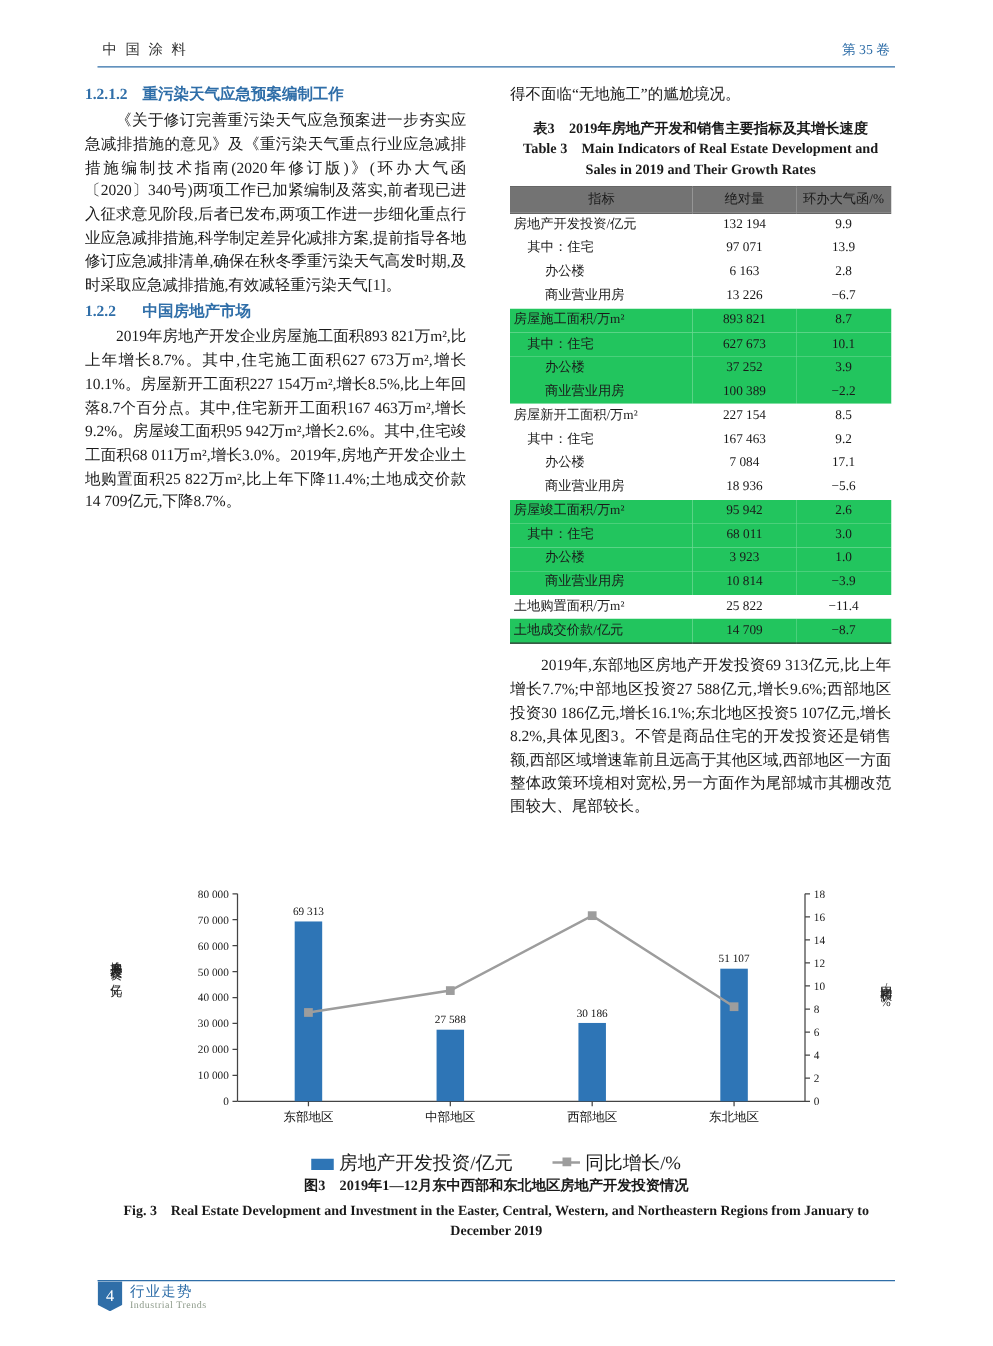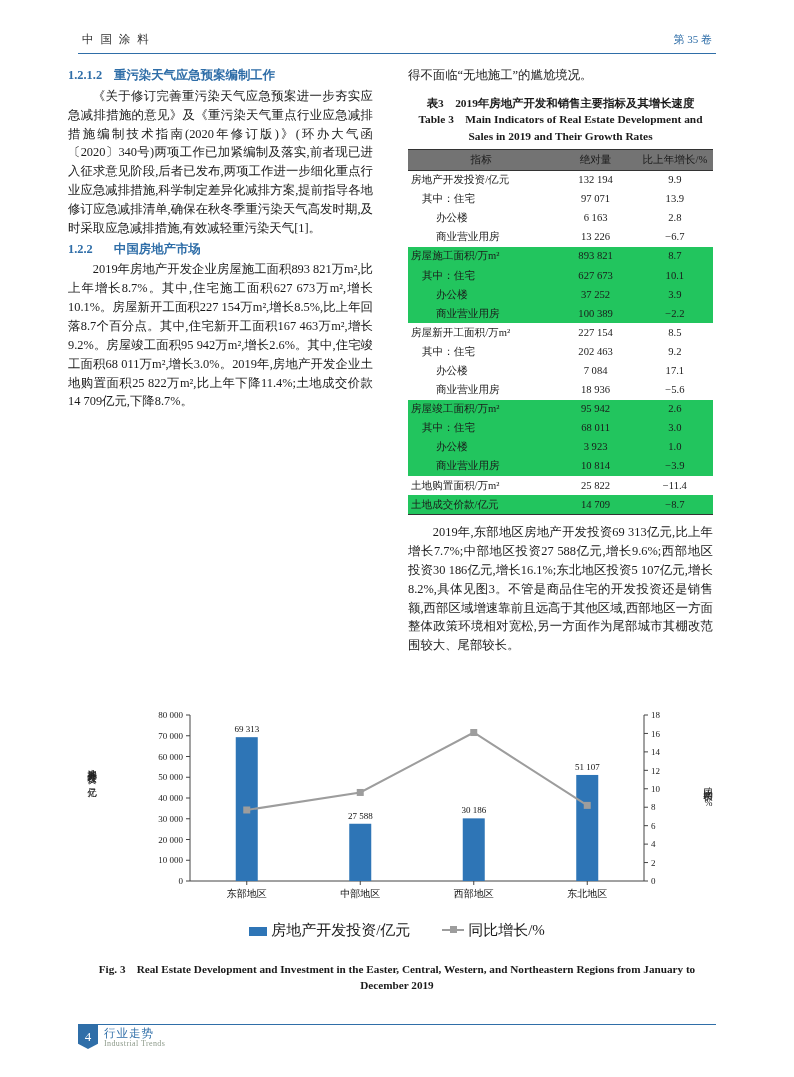--- a/index.html
+++ b/index.html
@@ -140,21 +140,21 @@
     <div class="tbl-cap">
       <span class="cn">表3　2019年房地产开发和销售主要指标及其增长速度</span>
       <span class="en">Table 3　Main Indicators of Real Estate Development and Sales in 2019 and Their Growth Rates</span>
     </div>
 
     <table class="t3">
       <thead>
         <tr>
           <th>指标</th>
           <th>绝对量</th>
-          <th>比上年增长/%</th>
+          <th>环办大气函/%</th>
         </tr>
       </thead>
       <tbody id="tbody3">
           <tr class="">
             <td class="c1">房地产开发投资/亿元</td>
             <td class="c2">132 194</td>
             <td class="c3">9.9</td>
           </tr>
           <tr class="">
             <td class="c1 ind1">其中：住宅</td>
@@ -191,21 +191,21 @@
             <td class="c2">100 389</td>
             <td class="c3">−2.2</td>
           </tr>
           <tr class="">
             <td class="c1">房屋新开工面积/万m²</td>
             <td class="c2">227 154</td>
             <td class="c3">8.5</td>
           </tr>
           <tr class="">
             <td class="c1 ind1">其中：住宅</td>
-            <td class="c2">202 463</td>
+            <td class="c2">167 463</td>
             <td class="c3">9.2</td>
           </tr>
           <tr class="">
             <td class="c1 ind2">办公楼</td>
             <td class="c2">7 084</td>
             <td class="c3">17.1</td>
           </tr>
           <tr class="">
             <td class="c1 ind2">商业营业用房</td>
             <td class="c2">18 936</td>
@@ -313,20 +313,21 @@
           <rect x="165.25" y="103.48888888888888" width="7" height="7" fill="#9d9d9d"></rect>
           <rect x="278.75" y="85.96666666666667" width="7" height="7" fill="#9d9d9d"></rect>
           <rect x="392.25" y="26.02222222222221" width="7" height="7" fill="#9d9d9d"></rect>
           <rect x="505.75" y="98.8777777777778" width="7" height="7" fill="#9d9d9d"></rect>
         </svg>
     </div>
     <div class="legend">
       <span class="item"><span class="sw"></span><span>房地产开发投资/亿元</span></span>
       <span class="item"><span class="ln"></span><span>同比增长/%</span></span>
     </div>
+    <div class="fig-cap">图3　2019年1—12月东中西部和东北地区房地产开发投资情况</div>
     <div class="fig-cap-en">Fig. 3　Real Estate Development and Investment in the Easter, Central, Western, and Northeastern Regions from January to December 2019</div>
   </div>
 
   <div class="f-rule"></div>
   <div class="footer">
     <div class="f-mark">4</div>
     <div class="f-cn">行业走势</div>
     <div class="f-en">Industrial Trends</div>
   </div>
 

